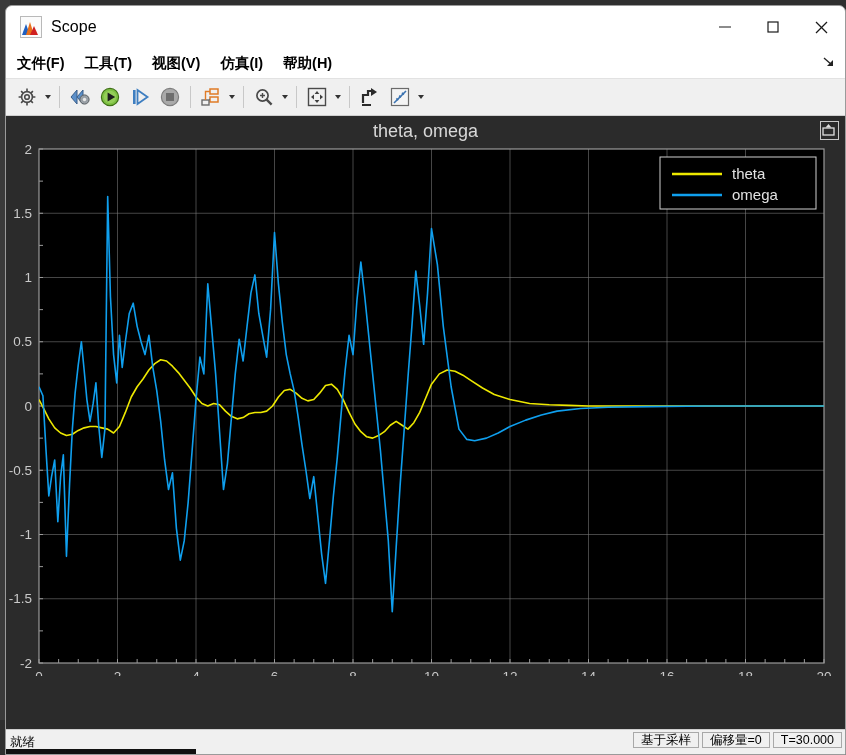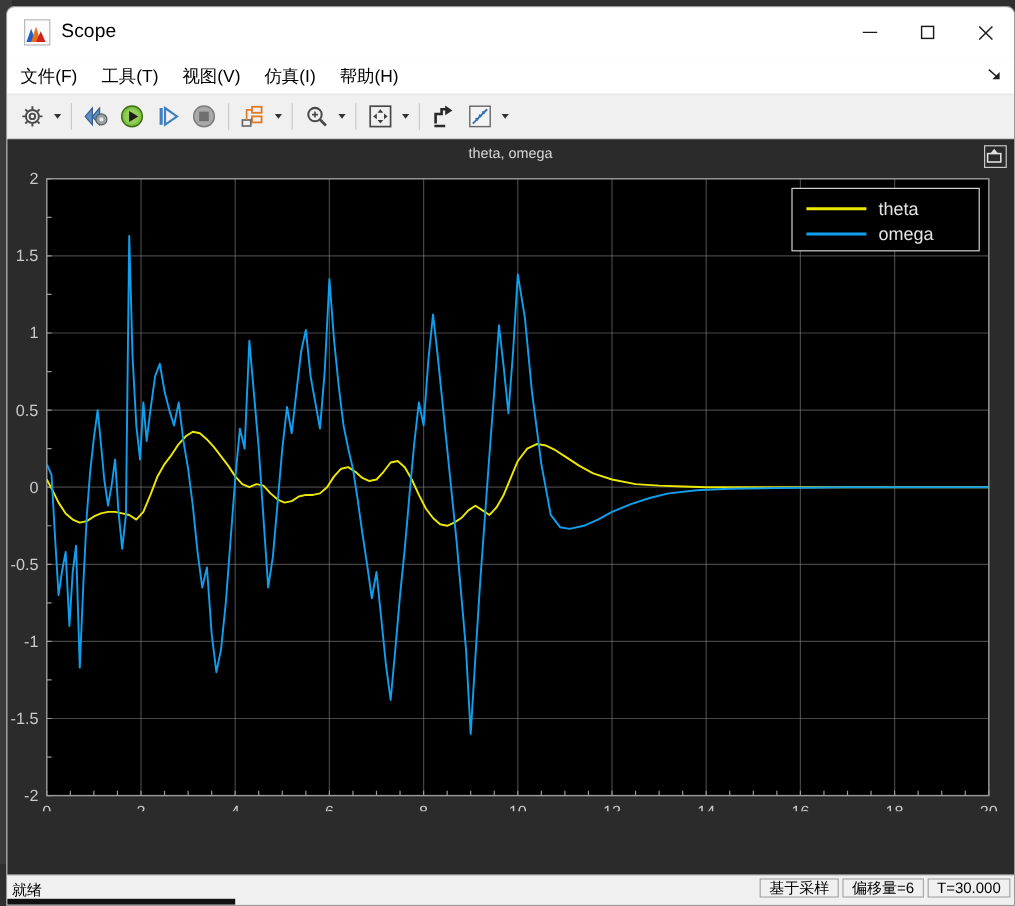--- a/index.html
+++ b/index.html
@@ -80,20 +80,21 @@
     display: flex; align-items: center;
     position: relative;
     border-bottom: 1px solid #e2e2e2;
   }
   .menu-item {
     font-size: 14.5px; color: #000;
     padding: 3px 9px;
     margin-left: 2px;
     cursor: default;
     white-space: nowrap;
+    font-weight: bold;
   }
   #menu-dock {
     position: absolute; right: 8px; top: 6px;
     width: 16px; height: 16px;
   }
   
   #toolbar {
     height: 36px; min-height: 36px;
     background: #f0f0f0;
     border-bottom: 1px solid #cfcfcf;
@@ -129,21 +130,21 @@
     flex: 1;
     background: #2b2b2b;
     position: relative;
     overflow: hidden;
   }
   #plot-title {
     position: absolute;
     left: 0; right: 0; top: 5px;
     text-align: center;
     color: #d8d8d8;
-    font-size: 12px;
+    font-size: 18px;
   }
   #undock-icon {
     position: absolute; right: 6px; top: 5px;
     width: 17px; height: 17px;
     border: 1px solid #c8c8c8;
     background: #2b2b2b;
     cursor: default;
   }
   #plot-svg {
     position: absolute;
@@ -474,19 +475,19 @@
         <text x="726" y="63" fill="#e2e2e2" font-size="15" font-family="&quot;Liberation Sans&quot;, sans-serif">theta</text>
         <line x1="666" y1="79" x2="716" y2="79" stroke="#0F9FEE" stroke-width="2.6"></line>
         <text x="726" y="84" fill="#e2e2e2" font-size="15" font-family="&quot;Liberation Sans&quot;, sans-serif">omega</text>
       </svg>
   </div>
 
   <div id="statusbar">
     <span id="status-text">就绪</span>
     <div id="status-fields">
       <div class="status-field">基于采样</div>
-      <div class="status-field">偏移量=6</div>
+      <div class="status-field">偏移量=0</div>
       <div class="status-field">T=30.000</div>
     </div>
   </div>
 
   <div id="taskbar-hint"></div>
 </div>
 
 </body></html>

